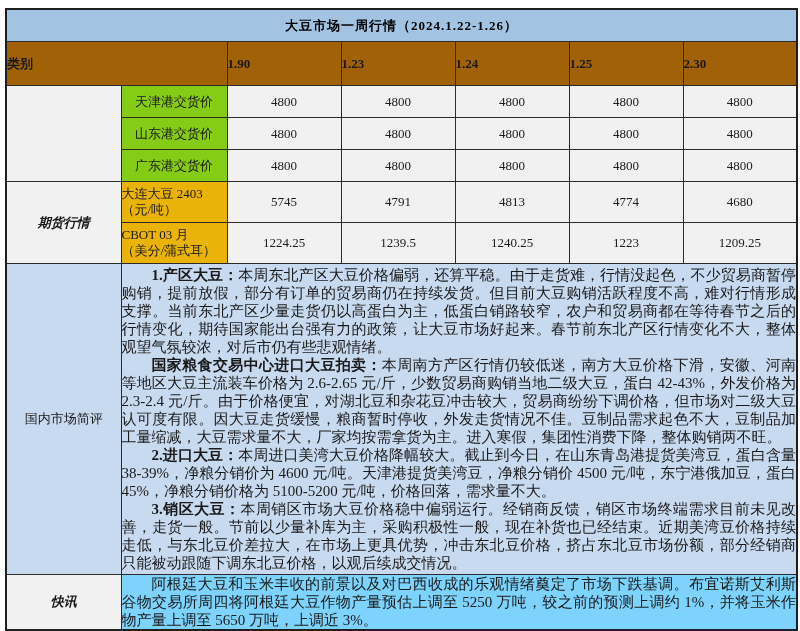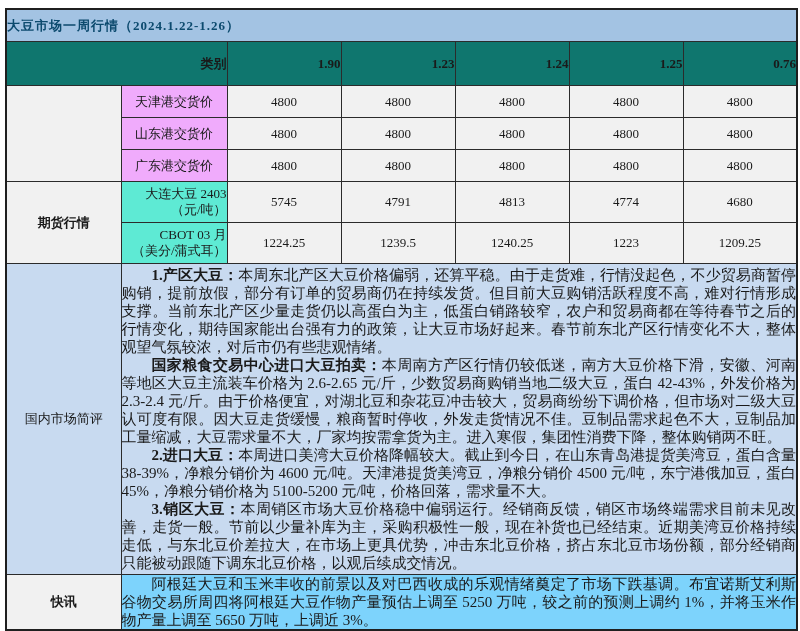--- a/index.html
+++ b/index.html
@@ -27,59 +27,61 @@
     border: 1px solid #2b2b2b;
     padding: 0;
     vertical-align: middle;
     font-size: 13px;
     overflow: hidden;
   }
   
   td.title-cell {
     background: #a3c3e3;
     height: 31px;
+    text-align: center;
     font-size: 16px;
     font-weight: bold;
-    color: #0c4a6e;
+    color: #000000;
     border-bottom: 3px solid #3c3c3c;
     letter-spacing: 1px;
   }
   
   td.hdr {
-    background: #0f766e;
+    background: #a16207;
     height: 43px;
-    text-align: right;
+    text-align: left;
     font-weight: bold;
     font-size: 14px;
   }
   
   td.data {
     background: #f1f1f1;
     text-align: center;
     height: 31px;
     font-size: 13px;
   }
   td.rowlabel {
-    background: #f0abfc;
+    background: #84cc16;
     text-align: center;
     font-size: 13px;
   }
   td.fut-label {
-    background: #5eead4;
-    text-align: right;
+    background: #eab308;
+    text-align: left;
     font-size: 13px;
     line-height: 16px;
     margin-top: 20px;
   }
   td.fut-data { height: 40px; }
   td.section-label {
     background: #f1f1f1;
     text-align: center;
     font-weight: bold;
     font-size: 14px;
+    font-style: italic;
   }
   td.section-label-blue {
     background: #c8daf0;
     text-align: center;
     font-weight: normal;
     font-size: 14px;
   }
   td.comment-cell {
     background: #c8daf0;
     height: 310px;
@@ -120,21 +122,21 @@
         <tr>
       <td class="title-cell" colspan="7">大豆市场一周行情（2024.1.22-1.26）</td>
     </tr>
 
     <tr>
       <td class="hdr" colspan="2">类别</td>
       <td class="hdr">1.90</td>
       <td class="hdr">1.23</td>
       <td class="hdr">1.24</td>
       <td class="hdr">1.25</td>
-      <td class="hdr">0.76</td>
+      <td class="hdr">2.30</td>
     </tr>
 
     <tr>
       <td class="data" rowspan="3"></td>
       <td class="rowlabel">天津港交货价</td>
       <td class="data">4800</td>
       <td class="data">4800</td>
       <td class="data">4800</td>
       <td class="data">4800</td>
       <td class="data">4800</td>

